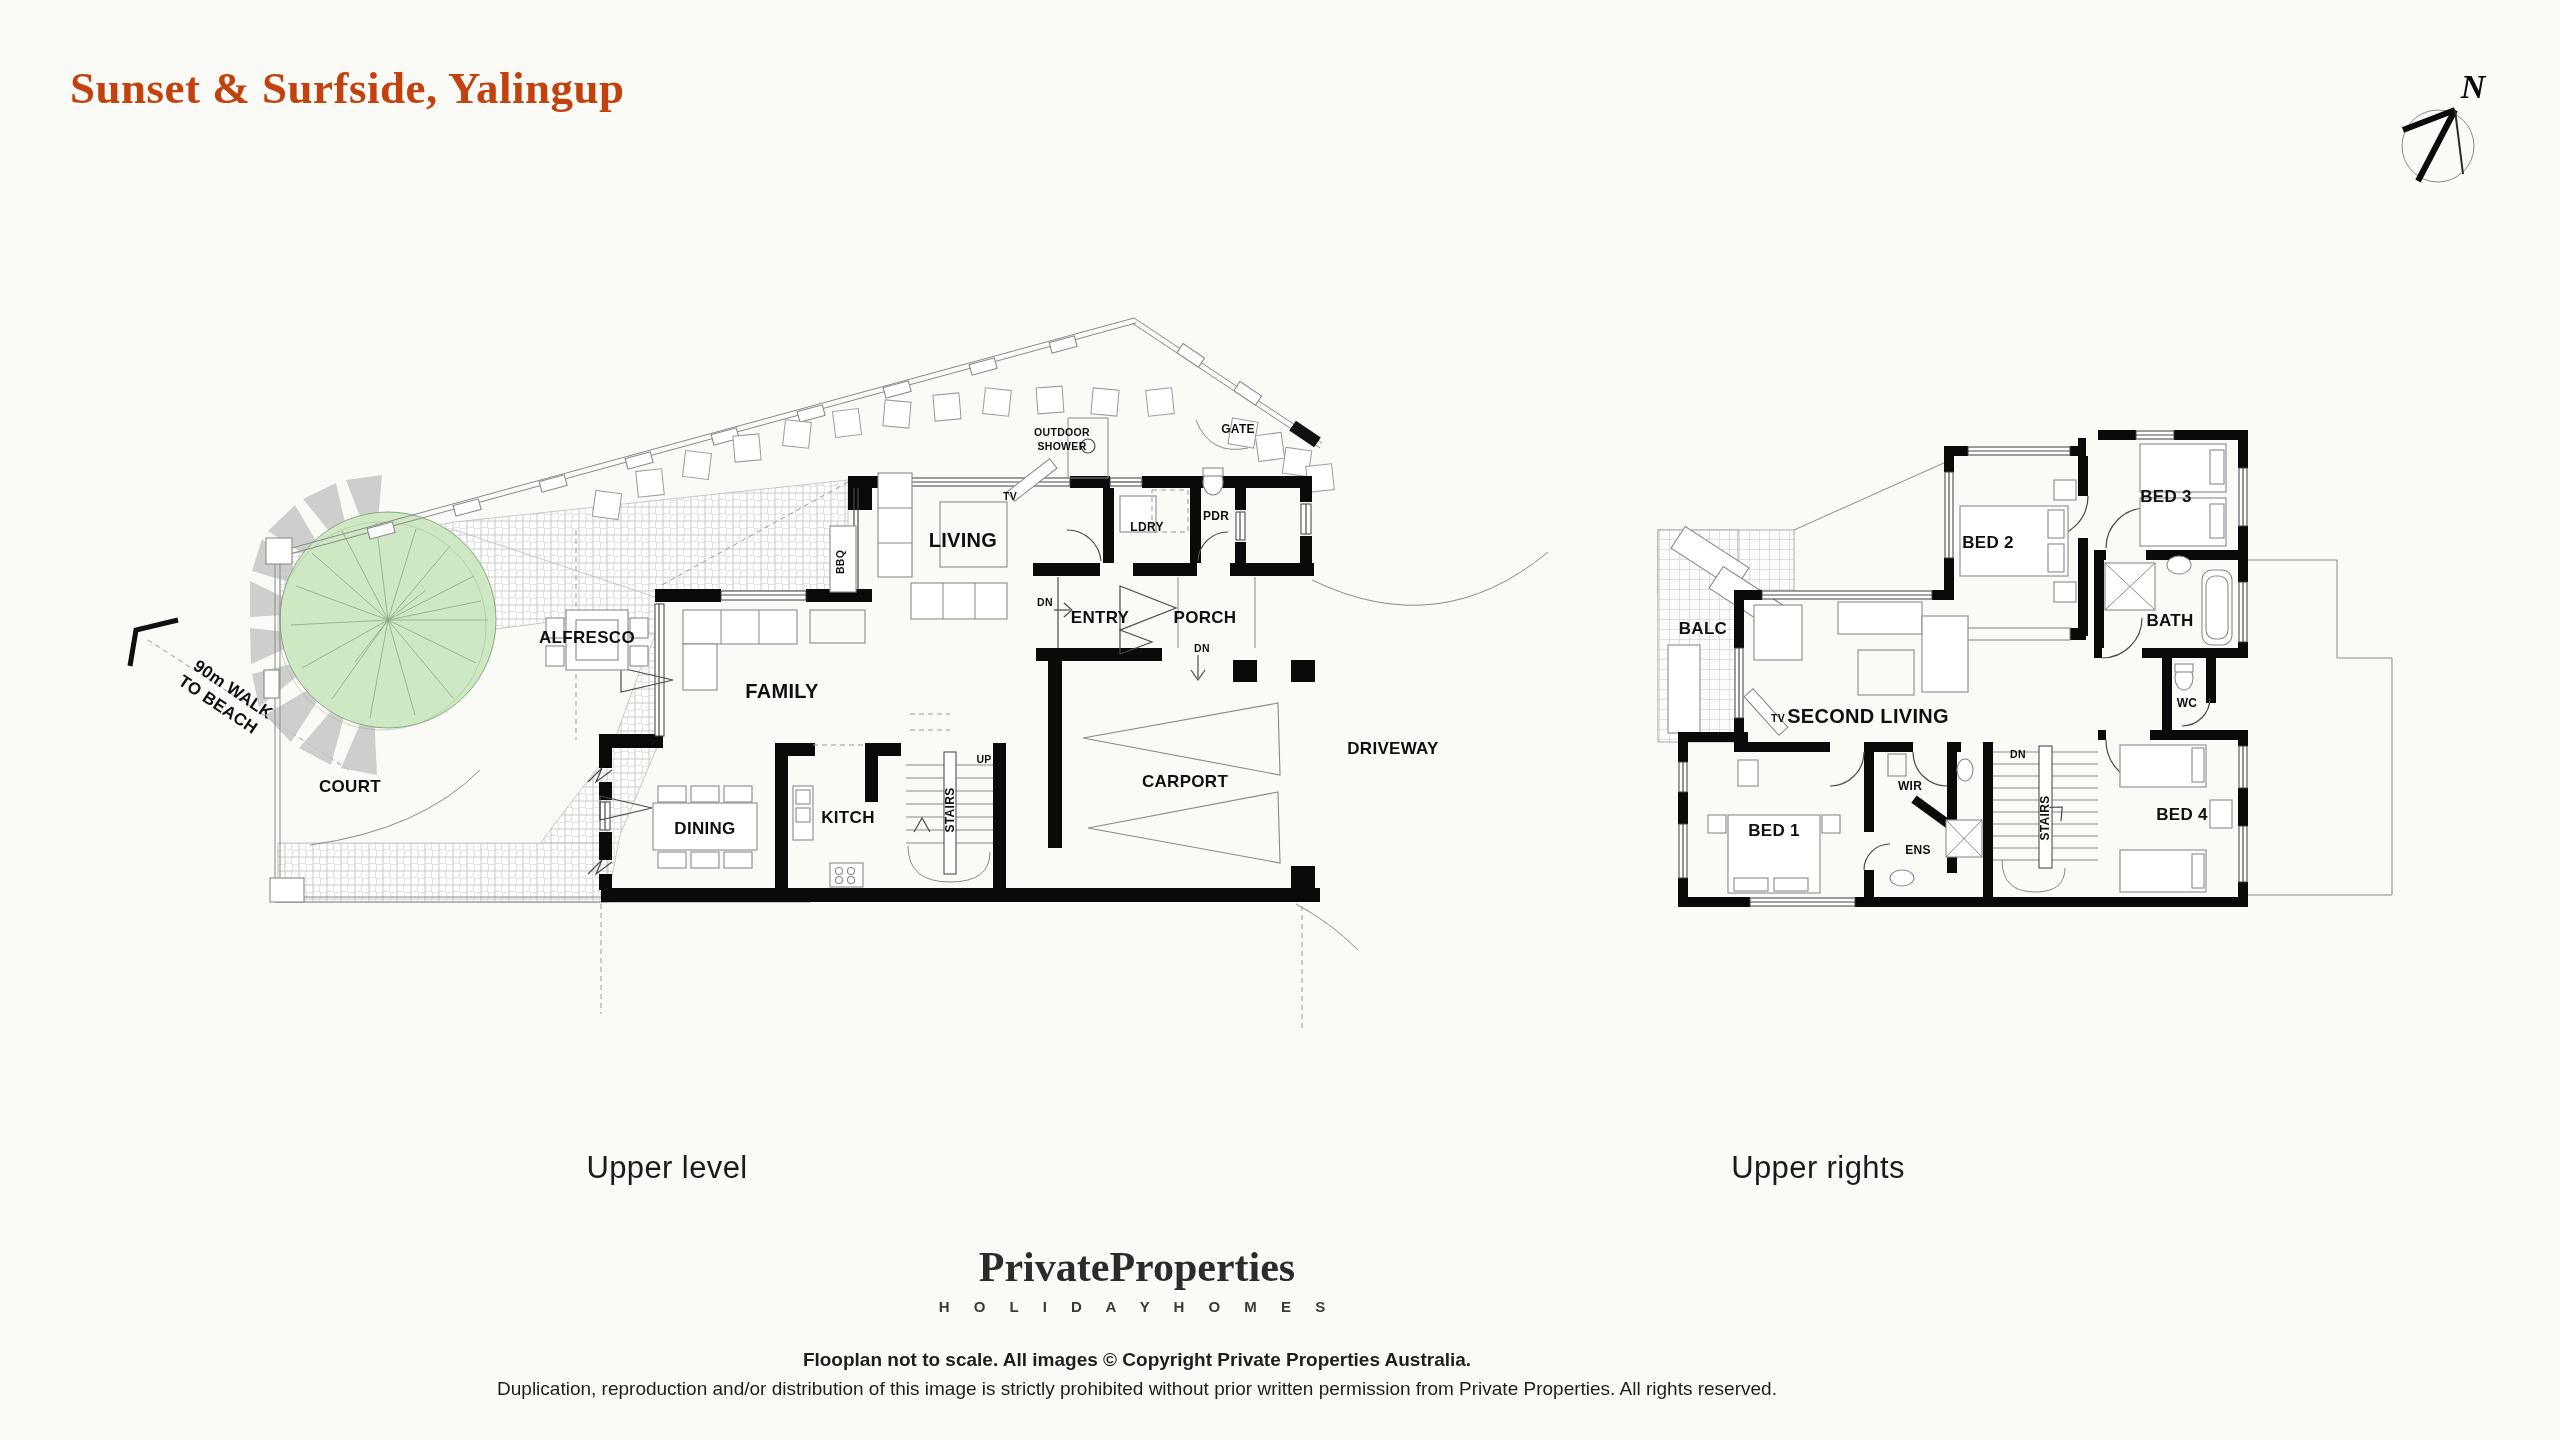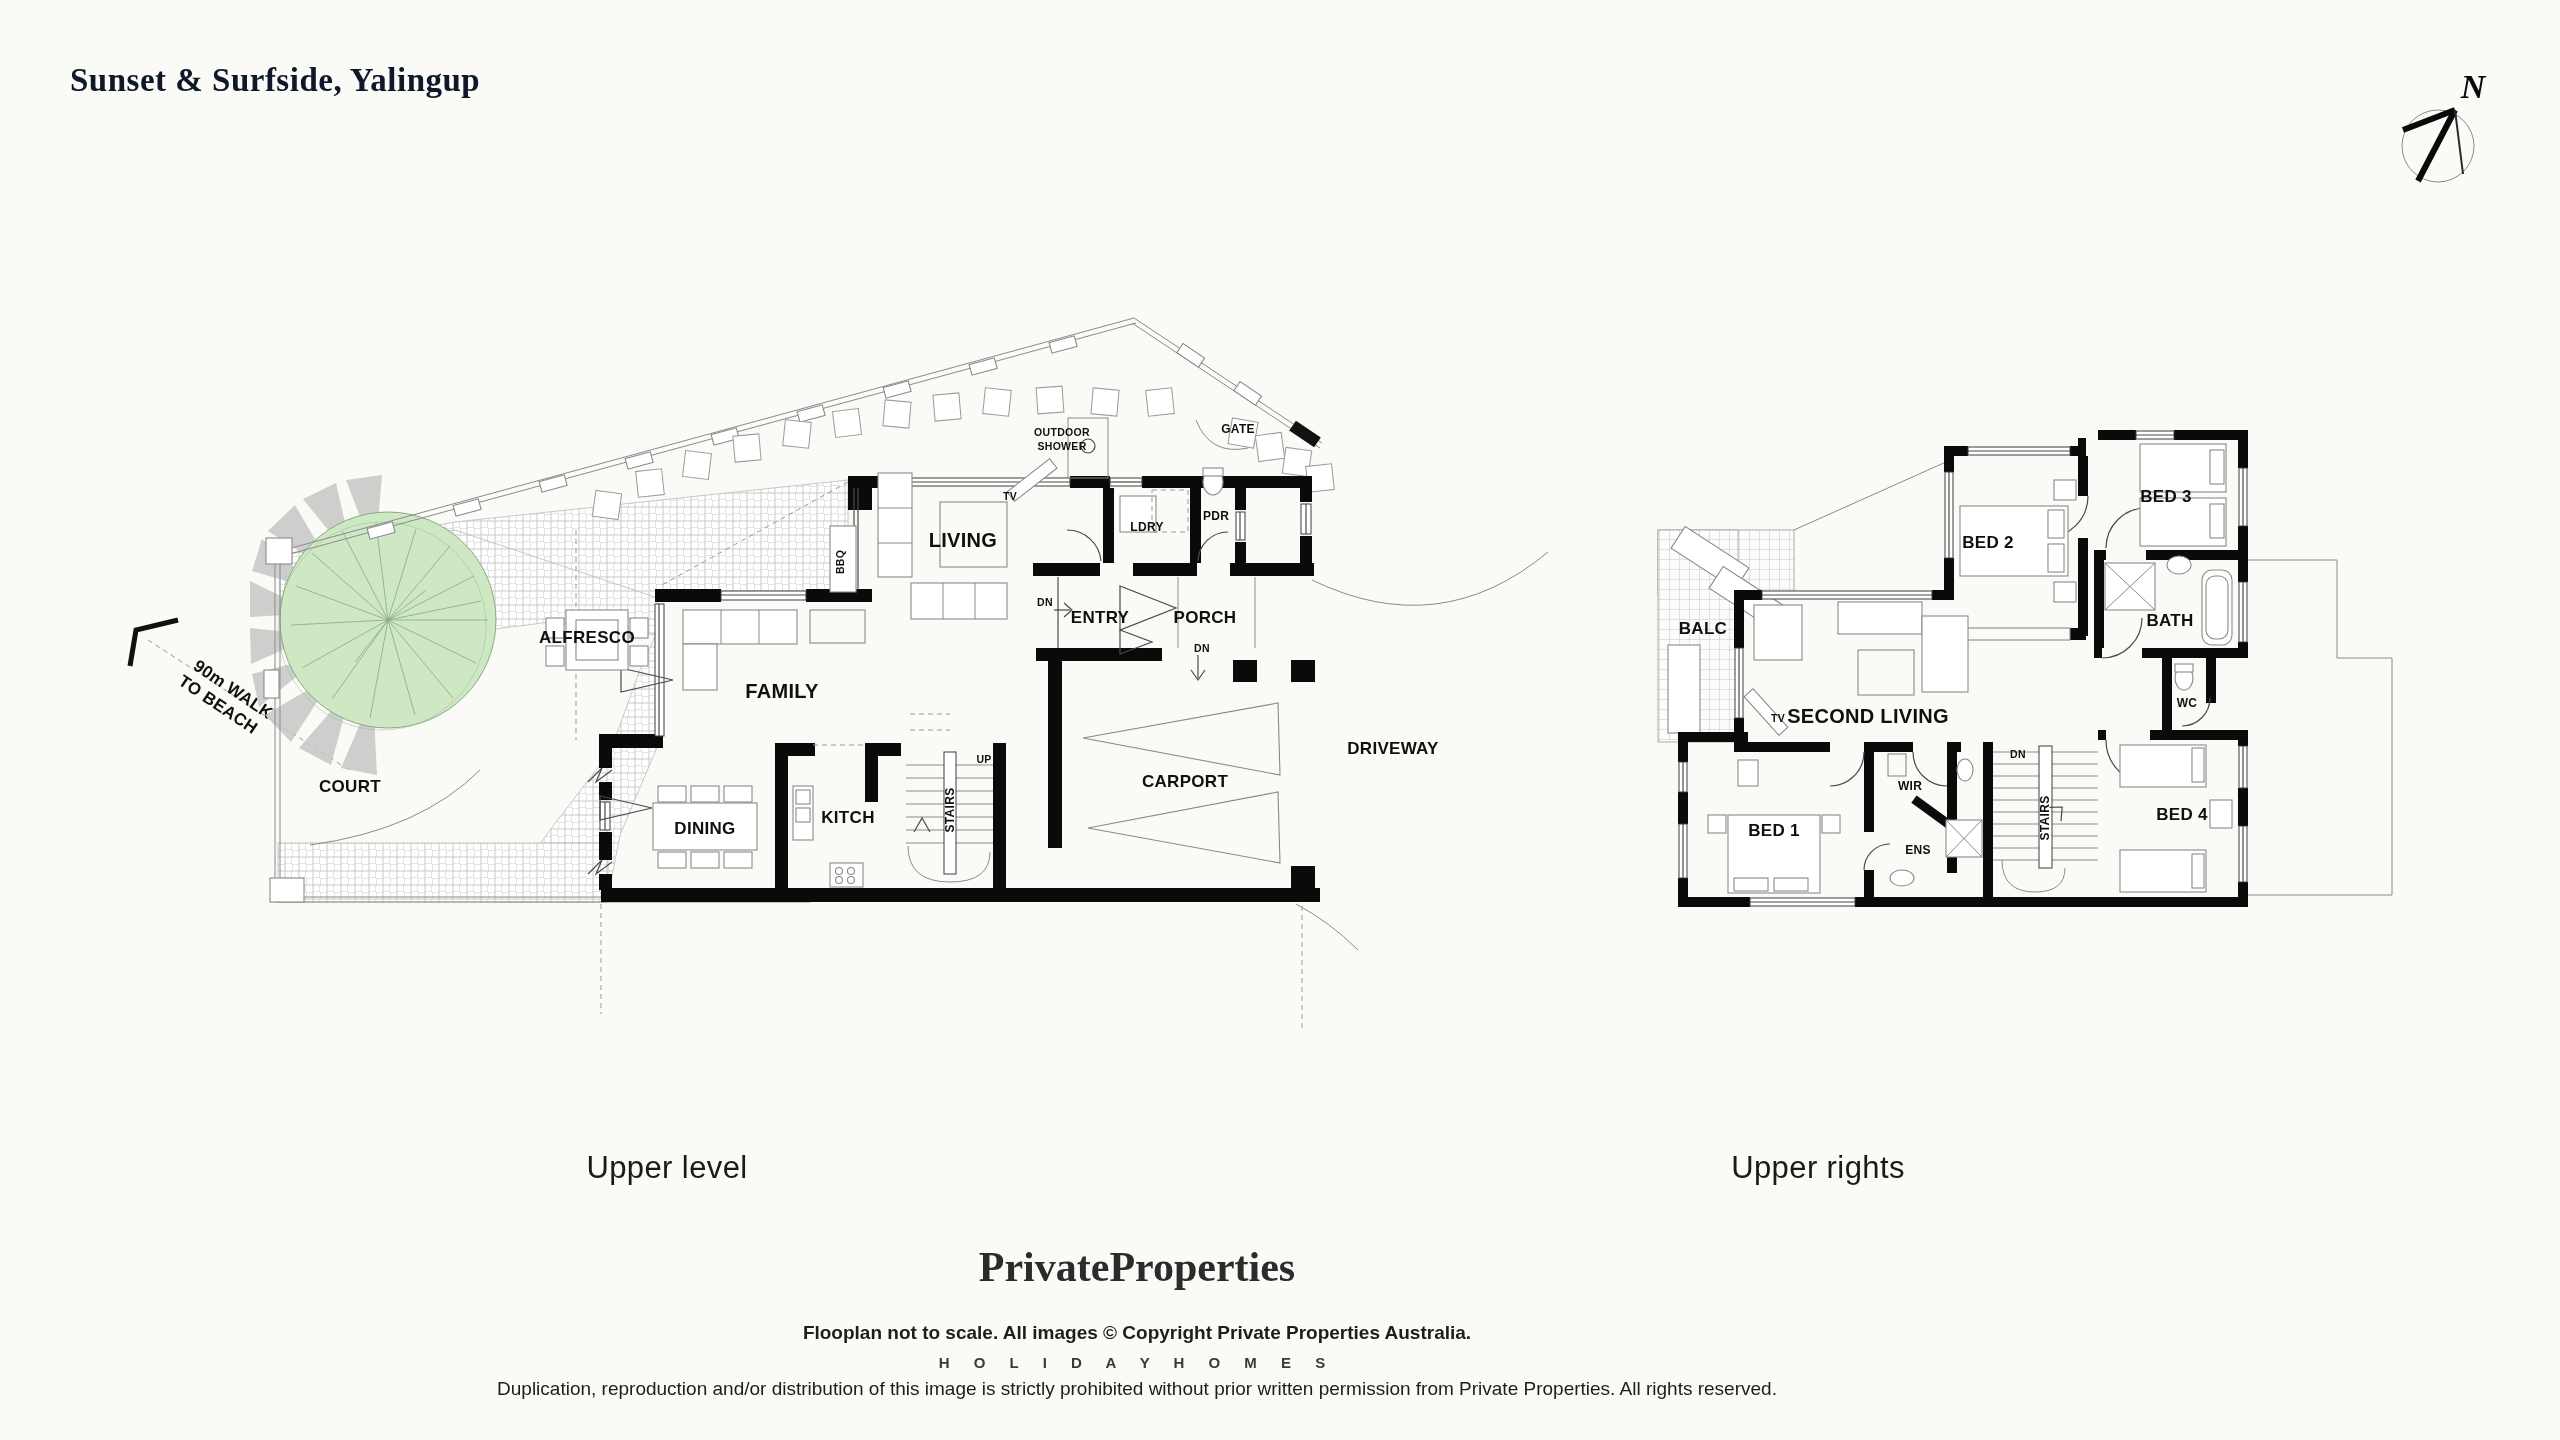--- a/index.html
+++ b/index.html
@@ -1,20 +1,20 @@
 <!DOCTYPE html>
 <html><head>
 <meta charset="utf-8">
 <style>
   html,body{margin:0;padding:0;}
   body{width:2560px;height:1440px;position:relative;background:#fafaf7;overflow:hidden;
        font-family:"Liberation Sans",sans-serif;color:#111;}
   .abs{position:absolute;}
   #page-title{left:70px;top:62px;font-family:"Liberation Serif",serif;font-weight:700;
-      font-size:33px;letter-spacing:.5px;color:#0f172a;}
+      font-size:45px;letter-spacing:.5px;color:#c2410c;}
   .level-caption{top:1150px;transform:translateX(-50%);font-size:31px;font-weight:500;
       color:#1a1a1a;letter-spacing:.4px;}
   #footer{left:0;top:1246px;width:2274px;text-align:center;}
   #brand{font-family:"Liberation Serif",serif;font-weight:700;font-size:42px;color:#2b2b2b;line-height:1;}
   #brand-tagline{margin-top:10px;font-size:15px;font-weight:700;letter-spacing:10px;color:#3a3a3a;}
   #note1{margin-top:34px;font-size:19px;font-weight:700;color:#1d1d1d;}
   #note2{margin-top:7px;font-size:19px;color:#1d1d1d;}
   
   .wall{fill:#0a0a0a;stroke:none;}
   .thin{stroke:#4a4a4a;stroke-width:1.2;fill:none;}
@@ -484,16 +484,16 @@
   <text class="lbl lbl-sm" x="260" y="360">WIR</text>
   <text class="lbl lbl-sm" x="268" y="424">ENS</text>
   <text class="lbl" x="532" y="390">BED 4</text>
 </svg>
 
 <div class="abs level-caption" style="left:667px">Upper level</div>
 <div class="abs level-caption" style="left:1818px">Upper rights</div>
 
 <div class="abs" id="footer">
   <div id="brand">PrivateProperties</div>
+  <div id="brand-tagline">H O L I D A Y   H O M E S</div>
   <div id="note1">Flooplan not to scale. All images © Copyright Private Properties Australia.</div>
-  <div id="brand-tagline">H O L I D A Y   H O M E S</div>
   <div id="note2">Duplication, reproduction and/or distribution of this image is strictly prohibited without prior written permission from Private Properties. All rights reserved.</div>
 </div>
 
 </body></html>

